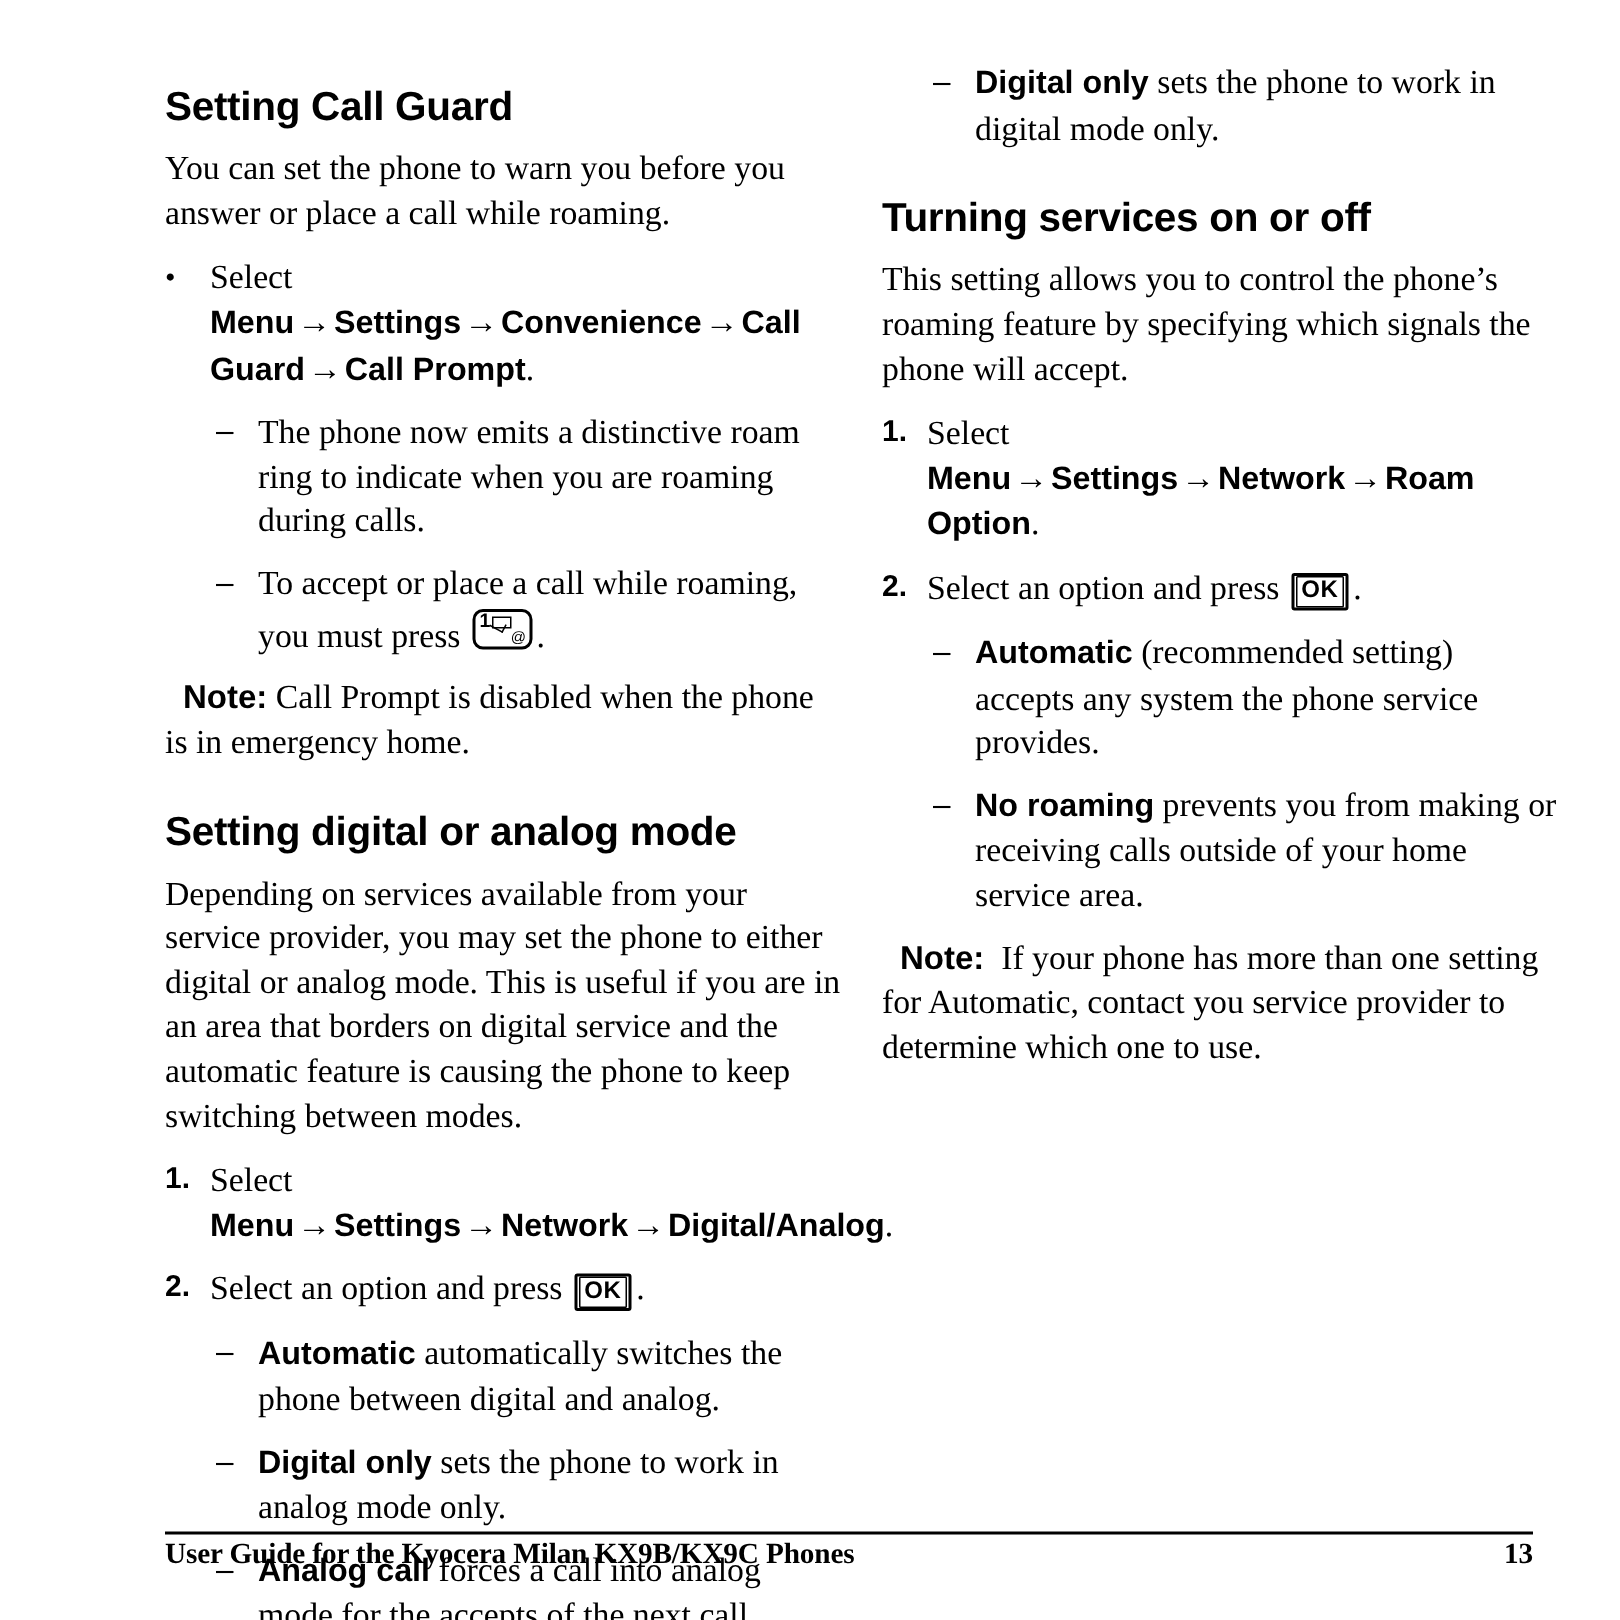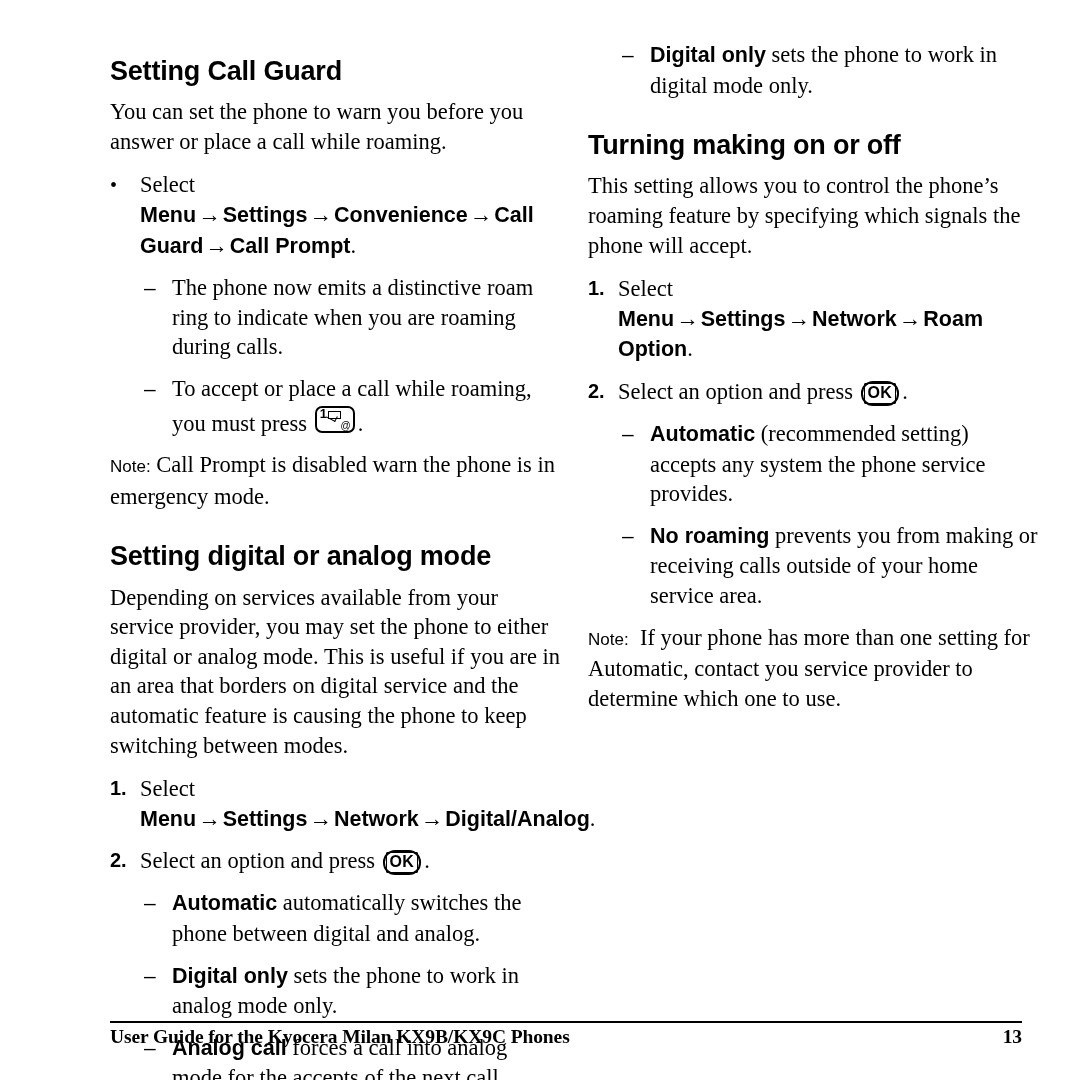--- a/index.html
+++ b/index.html
@@ -101,31 +101,32 @@
     font-size: 21.5px;
   }
   .arrow {
     font-family: "Liberation Serif", "DejaVu Serif", serif;
     font-weight: normal;
     font-size: 22.5px;
     padding: 0 2px;
   }
   .note-lbl {
     font-family: "Liberation Sans", "DejaVu Sans", sans-serif;
-    font-weight: normal;
-    font-size: 17px;
+    font-weight: bold;
+    font-size: 22px;
+    margin-left: 12px;
   }
 
   
   .key-ok {
     display: inline-block;
     position: relative;
     top: -1px;
     border: 2px solid #000;
-    border-radius: 12px;
+    border-radius: 2px;
     padding: 0px 1px;
     margin: 0 3px 0 2px;
     line-height: 0;
     vertical-align: baseline;
   }
   .key-ok .inner {
     display: block;
     border: 1.5px solid #000;
     border-radius: 1px;
     padding: 1px 3px 2px 3px;
@@ -227,21 +228,21 @@
         <span class="marker dash">–</span>
         <span>The phone now emits a distinctive roam ring to indicate when you are roaming during calls.</span>
       </li>
 
       <li class="li lvl2">
         <span class="marker dash">–</span>
         <span><span>To accept or place a call while roaming, you must press </span><span class="key-1"><span class="k1">1</span><span class="env"></span><span class="at">@</span></span><span>.</span></span>
       </li>
     </ul>
 
-    <p class="para"><span class="note-lbl">Note:</span>&nbsp;<span>Call Prompt is disabled warn the phone is in emergency mode.</span></p>
+    <p class="para"><span class="note-lbl">Note:</span>&nbsp;<span>Call Prompt is disabled when the phone is in emergency home.</span></p>
 
     <h2 class="h2 spaced-top">Setting digital or analog mode</h2>
 
     <p class="para">Depending on services available from your service provider, you may set the phone to either digital or analog mode. This is useful if you are in an area that borders on digital service and the automatic feature is causing the phone to keep switching between modes.</p>
 
     <ol class="list">
       <li class="li lvl1">
         <span class="marker num">1.</span>
         <span><span>Select </span><span class="ui">Menu</span><span class="arrow">→</span><span class="ui">Settings</span><span class="arrow">→</span><span class="ui">Network</span><span class="arrow">→</span><span class="ui">Digital/Analog</span><span>.</span></span>
       </li>
@@ -270,21 +271,21 @@
 
   <div class="col col-right">
 
     <ul class="list">
       <li class="li lvl2">
         <span class="marker dash">–</span>
         <span><span class="ui">Digital only</span><span> sets the phone to work in digital mode only.</span></span>
       </li>
     </ul>
 
-    <h2 class="h2 spaced-top">Turning making on or off</h2>
+    <h2 class="h2 spaced-top">Turning services on or off</h2>
 
     <p class="para">This setting allows you to control the phone’s roaming feature by specifying which signals the phone will accept.</p>
 
     <ol class="list">
       <li class="li lvl1">
         <span class="marker num">1.</span>
         <span><span>Select </span><span class="ui">Menu</span><span class="arrow">→</span><span class="ui">Settings</span><span class="arrow">→</span><span class="ui">Network</span><span class="arrow">→</span><span class="ui">Roam Option</span><span>.</span></span>
       </li>
 
       <li class="li lvl1">

